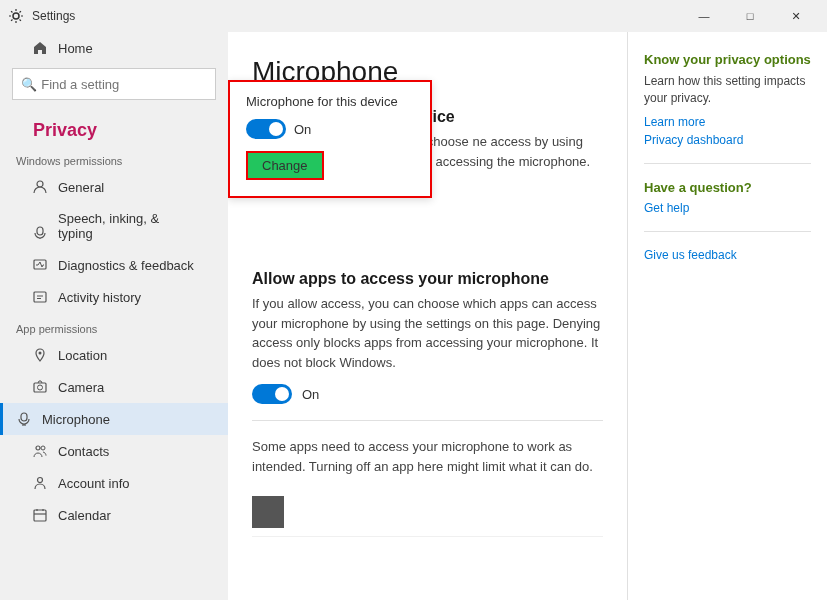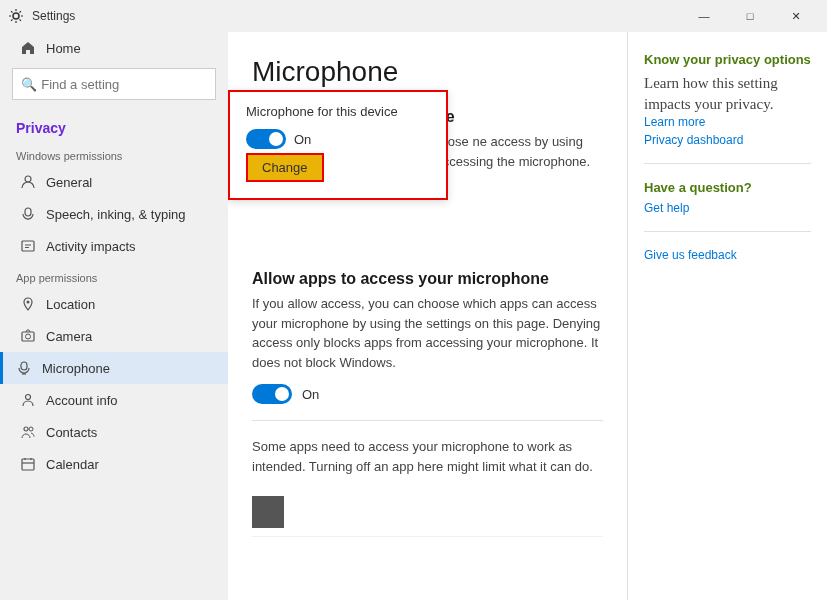--- a/index.html
+++ b/index.html
@@ -52,37 +52,38 @@
       height: 32px;
     }
     .search-box input {
       border: none; outline: none; background: transparent;
       font-size: 13px; color: #666; width: 100%;
     }
     .search-icon-inner { color: #666; font-size: 13px; margin-right: 4px; }
 
     .privacy-label {
       padding: 8px 16px 4px 16px;
-      font-size: 14px;
+      font-size: 18px;
       font-weight: 600;
-      color: #6d28d9;
+      color: #be185d;
+      margin-left: 17px;
     }
 
     .section-label {
       padding: 10px 16px 4px 16px;
       font-size: 11px;
       color: #666;
       font-weight: 400;
       text-transform: none;
     }
 
     .nav-item {
       display: flex;
-      align-items: center;
-      padding: 8px 20px;
+      align-items: flex-end;
+      padding: 8px 32px;
       cursor: pointer;
       font-size: 13px;
       color: #333;
       gap: 10px;
     }
     .nav-item.active {
       background: #dce8f5;
       border-left: 3px solid #0078d7;
       padding-left: 13px;
     }
@@ -168,42 +169,42 @@
       margin-right: 12px;
       color: white;
       font-size: 14px;
       flex-shrink: 0;
     }
     .app-icon-box.camera { background: #555; }
 
     
     .popup-overlay {
       position: absolute;
-      top: 58px;
+      top: 48px;
       left: 0;
       background: white;
       border: 2px solid #e00;
       padding: 12px 16px 16px 16px;
-      width: 220px;
+      width: 204px;
       box-shadow: 0 2px 8px rgba(0,0,0,0.15);
       z-index: 10;
     }
     .popup-title {
       font-size: 13px;
       color: #333;
       margin-bottom: 10px;
     }
     .popup-toggle-row {
       display: flex;
       align-items: center;
       gap: 8px;
     }
     .change-btn-popup {
-      margin-top: 4px;
-      background: #eab308;
+      margin-top: 12px;
+      background: #22c55e;
       border: 2px solid #e00;
       padding: 5px 14px;
       font-size: 13px;
       cursor: pointer;
       color: #333;
       display: inline-block;
     }
 
     
     .right-panel {
@@ -212,24 +213,24 @@
       flex-shrink: 0;
       border-left: 1px solid #e0e0e0;
     }
     .right-section-title {
       font-size: 13px;
       font-weight: 700;
       color: #4d7c0f;
       margin-bottom: 6px;
     }
     .right-desc {
-      font-size: 15px;
+      font-size: 12px;
       color: #444;
       line-height: 1.4;
-      font-family: Liberation Serif, serif;
+      margin-bottom: 8px;
     }
     .right-link {
       display: block;
       font-size: 12px;
       color: #0078d7;
       text-decoration: none;
       margin-bottom: 4px;
       cursor: pointer;
     }
     .right-divider {
@@ -292,30 +293,39 @@
       <span class="nav-icon">
         <svg width="14" height="14" viewBox="0 0 14 14">
             <rect x="4" y="1" width="6" height="8" rx="3" fill="none" stroke="#555" stroke-width="1.2"></rect>
             <path d="M2 7a5 5 0 0010 0" fill="none" stroke="#555" stroke-width="1.2"></path>
             <line x1="7" y1="12" x2="7" y2="13" stroke="#555" stroke-width="1.2"></line>
           </svg>
       </span>
       <span>Speech, inking, &amp; typing</span>
     </div>
 
+    <div class="nav-item">
+      <span class="nav-icon">
+        <svg width="14" height="14" viewBox="0 0 14 14">
+            <rect x="1" y="2" width="12" height="9" rx="1" fill="none" stroke="#555" stroke-width="1.2"></rect>
+            <path d="M3 7h2l2-3 2 5 1-2h1" fill="none" stroke="#555" stroke-width="1"></path>
+          </svg>
+      </span>
+      <span>Diagnostics &amp; feedback</span>
+    </div>
 
     <div class="nav-item">
       <span class="nav-icon">
         <svg width="14" height="14" viewBox="0 0 14 14">
             <rect x="1" y="2" width="12" height="10" rx="1" fill="none" stroke="#555" stroke-width="1.2"></rect>
             <line x1="4" y1="6" x2="10" y2="6" stroke="#555" stroke-width="1"></line>
             <line x1="4" y1="8.5" x2="8" y2="8.5" stroke="#555" stroke-width="1"></line>
           </svg>
       </span>
-      <span>Activity impacts</span>
+      <span>Activity history</span>
     </div>
 
     <div class="section-label">App permissions</div>
 
     <div class="nav-item">
       <span class="nav-icon">
         <svg width="14" height="14" viewBox="0 0 14 14">
             <path d="M7 1a4 4 0 014 4c0 3-4 8-4 8S3 8 3 5a4 4 0 014-4z" fill="none" stroke="#555" stroke-width="1.2"></path>
             <circle cx="7" cy="5" r="1.5" fill="#555"></circle>
           </svg>
@@ -343,37 +353,37 @@
             <line x1="5" y1="13" x2="9" y2="13" stroke="#555" stroke-width="1.2"></line>
           </svg>
       </span>
       <span>Microphone</span>
     </div>
 
 
     <div class="nav-item">
       <span class="nav-icon">
         <svg width="14" height="14" viewBox="0 0 14 14">
-            <circle cx="7" cy="4" r="2.5" fill="none" stroke="#555" stroke-width="1.2"></circle>
-            <path d="M2 13c0-2.8 2.2-5 5-5s5 2.2 5 5" fill="none" stroke="#555" stroke-width="1.2"></path>
-          </svg>
-      </span>
-      <span>Account info</span>
-    </div>
-
-    <div class="nav-item">
-      <span class="nav-icon">
-        <svg width="14" height="14" viewBox="0 0 14 14">
             <circle cx="5" cy="4" r="2" fill="none" stroke="#555" stroke-width="1.2"></circle>
             <path d="M1 13c0-2.2 1.8-4 4-4s4 1.8 4 4" fill="none" stroke="#555" stroke-width="1"></path>
             <circle cx="10" cy="4" r="2" fill="none" stroke="#555" stroke-width="1"></circle>
             <path d="M10 8c1.7.3 3 1.8 3 3.6" fill="none" stroke="#555" stroke-width="1"></path>
           </svg>
       </span>
       <span>Contacts</span>
+    </div>
+
+    <div class="nav-item">
+      <span class="nav-icon">
+        <svg width="14" height="14" viewBox="0 0 14 14">
+            <circle cx="7" cy="4" r="2.5" fill="none" stroke="#555" stroke-width="1.2"></circle>
+            <path d="M2 13c0-2.8 2.2-5 5-5s5 2.2 5 5" fill="none" stroke="#555" stroke-width="1.2"></path>
+          </svg>
+      </span>
+      <span>Account info</span>
     </div>
 
     <div class="nav-item">
       <span class="nav-icon">
         <svg width="14" height="14" viewBox="0 0 14 14">
             <rect x="1" y="2" width="12" height="11" rx="1" fill="none" stroke="#555" stroke-width="1.2"></rect>
             <line x1="1" y1="6" x2="13" y2="6" stroke="#555" stroke-width="1.2"></line>
             <line x1="4" y1="1" x2="4" y2="3" stroke="#555" stroke-width="1.2"></line>
             <line x1="10" y1="1" x2="10" y2="3" stroke="#555" stroke-width="1.2"></line>
           </svg>

